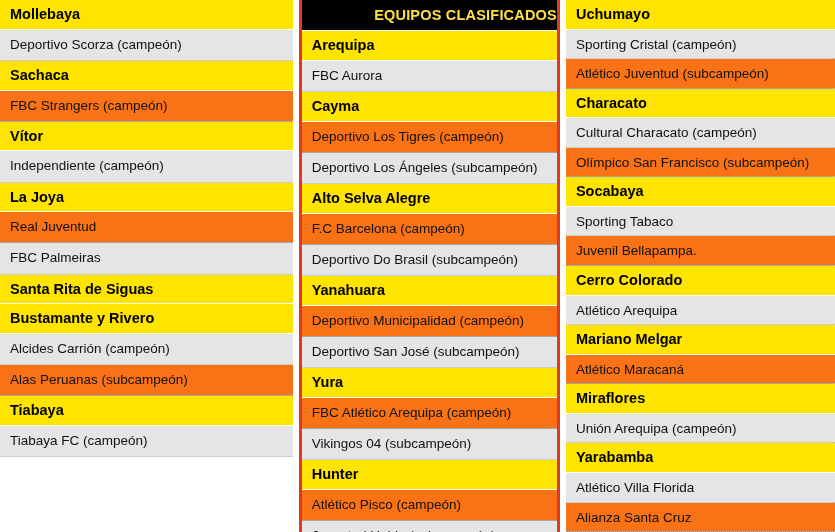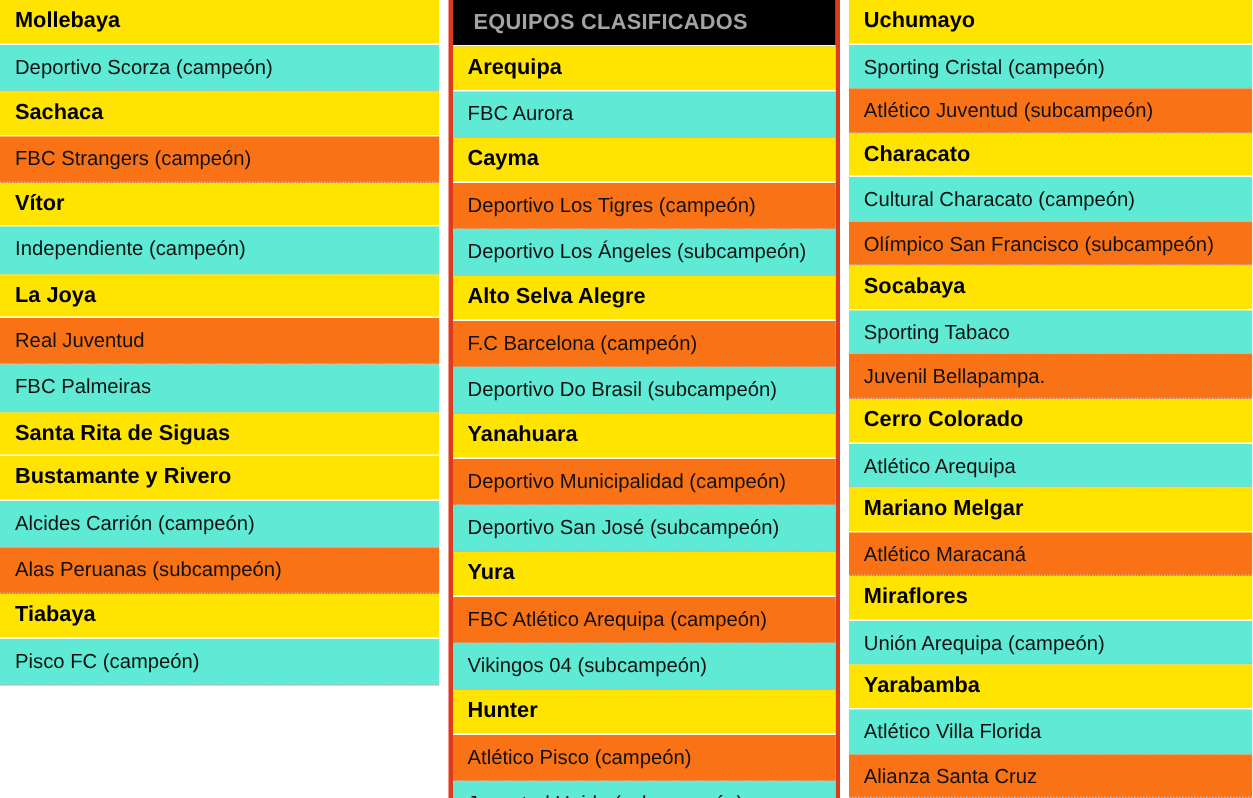--- a/index.html
+++ b/index.html
@@ -23,26 +23,27 @@
     flex-direction: column;
     align-self: stretch;
   }
   .col-left   { width: 297px; }
   .col-mid    { width: 265px; }
   .col-right  { width: 273px; }
 
   
   .mid-title {
     background: #000000;
-    color: #a3a3a3;
+    color: #fde047;
     font-weight: bold;
     font-size: 14.5px;
     letter-spacing: .2px;
     padding: 7px 0 7px 14px;
     border-bottom: 1px solid #ffffff;
+    text-align: right;
   }
 
   
   .district {
     background: #ffe400;
     color: #000000;
     font-weight: bold;
     font-size: 14.5px;
     padding: 6px 4px 6px 10px;
     line-height: 1.15;
@@ -52,21 +53,21 @@
   .col-mid .district,
   .col-right .district { padding-left: 10px; }
 
   
   .team {
     font-size: 13.5px;
     color: #111111;
     padding: 7px 0 7px 10px;
     line-height: 1.2;
     border-bottom: 1px dotted #b9b9b9;
-    background: #5eead4;
+    background: #e5e5e5;
     white-space: nowrap;
     overflow: hidden;
     text-overflow: ellipsis;
   }
   .team.alt { background: #f97316; }
 
   
   .vsep {
     width: 6px;
     align-self: stretch;
@@ -87,21 +88,21 @@
       <div class="district">Vítor</div>
       <div class="team">Independiente (campeón)</div>
       <div class="district">La Joya</div>
       <div class="team alt">Real Juventud</div>
       <div class="team">FBC Palmeiras</div>
       <div class="district">Santa Rita de Siguas</div>
       <div class="district">Bustamante y Rivero</div>
       <div class="team">Alcides Carrión (campeón)</div>
       <div class="team alt">Alas Peruanas (subcampeón)</div>
       <div class="district">Tiabaya</div>
-      <div class="team">Pisco FC (campeón)</div>
+      <div class="team">Tiabaya FC (campeón)</div>
     </div>
 
   <div class="vsep"></div>
 
   <div class="column col-mid">
     <div class="mid-title">EQUIPOS CLASIFICADOS</div>
     <div id="mid-body">
         <div class="district">Arequipa</div>
         <div class="team">FBC Aurora</div>
         <div class="district">Cayma</div>

